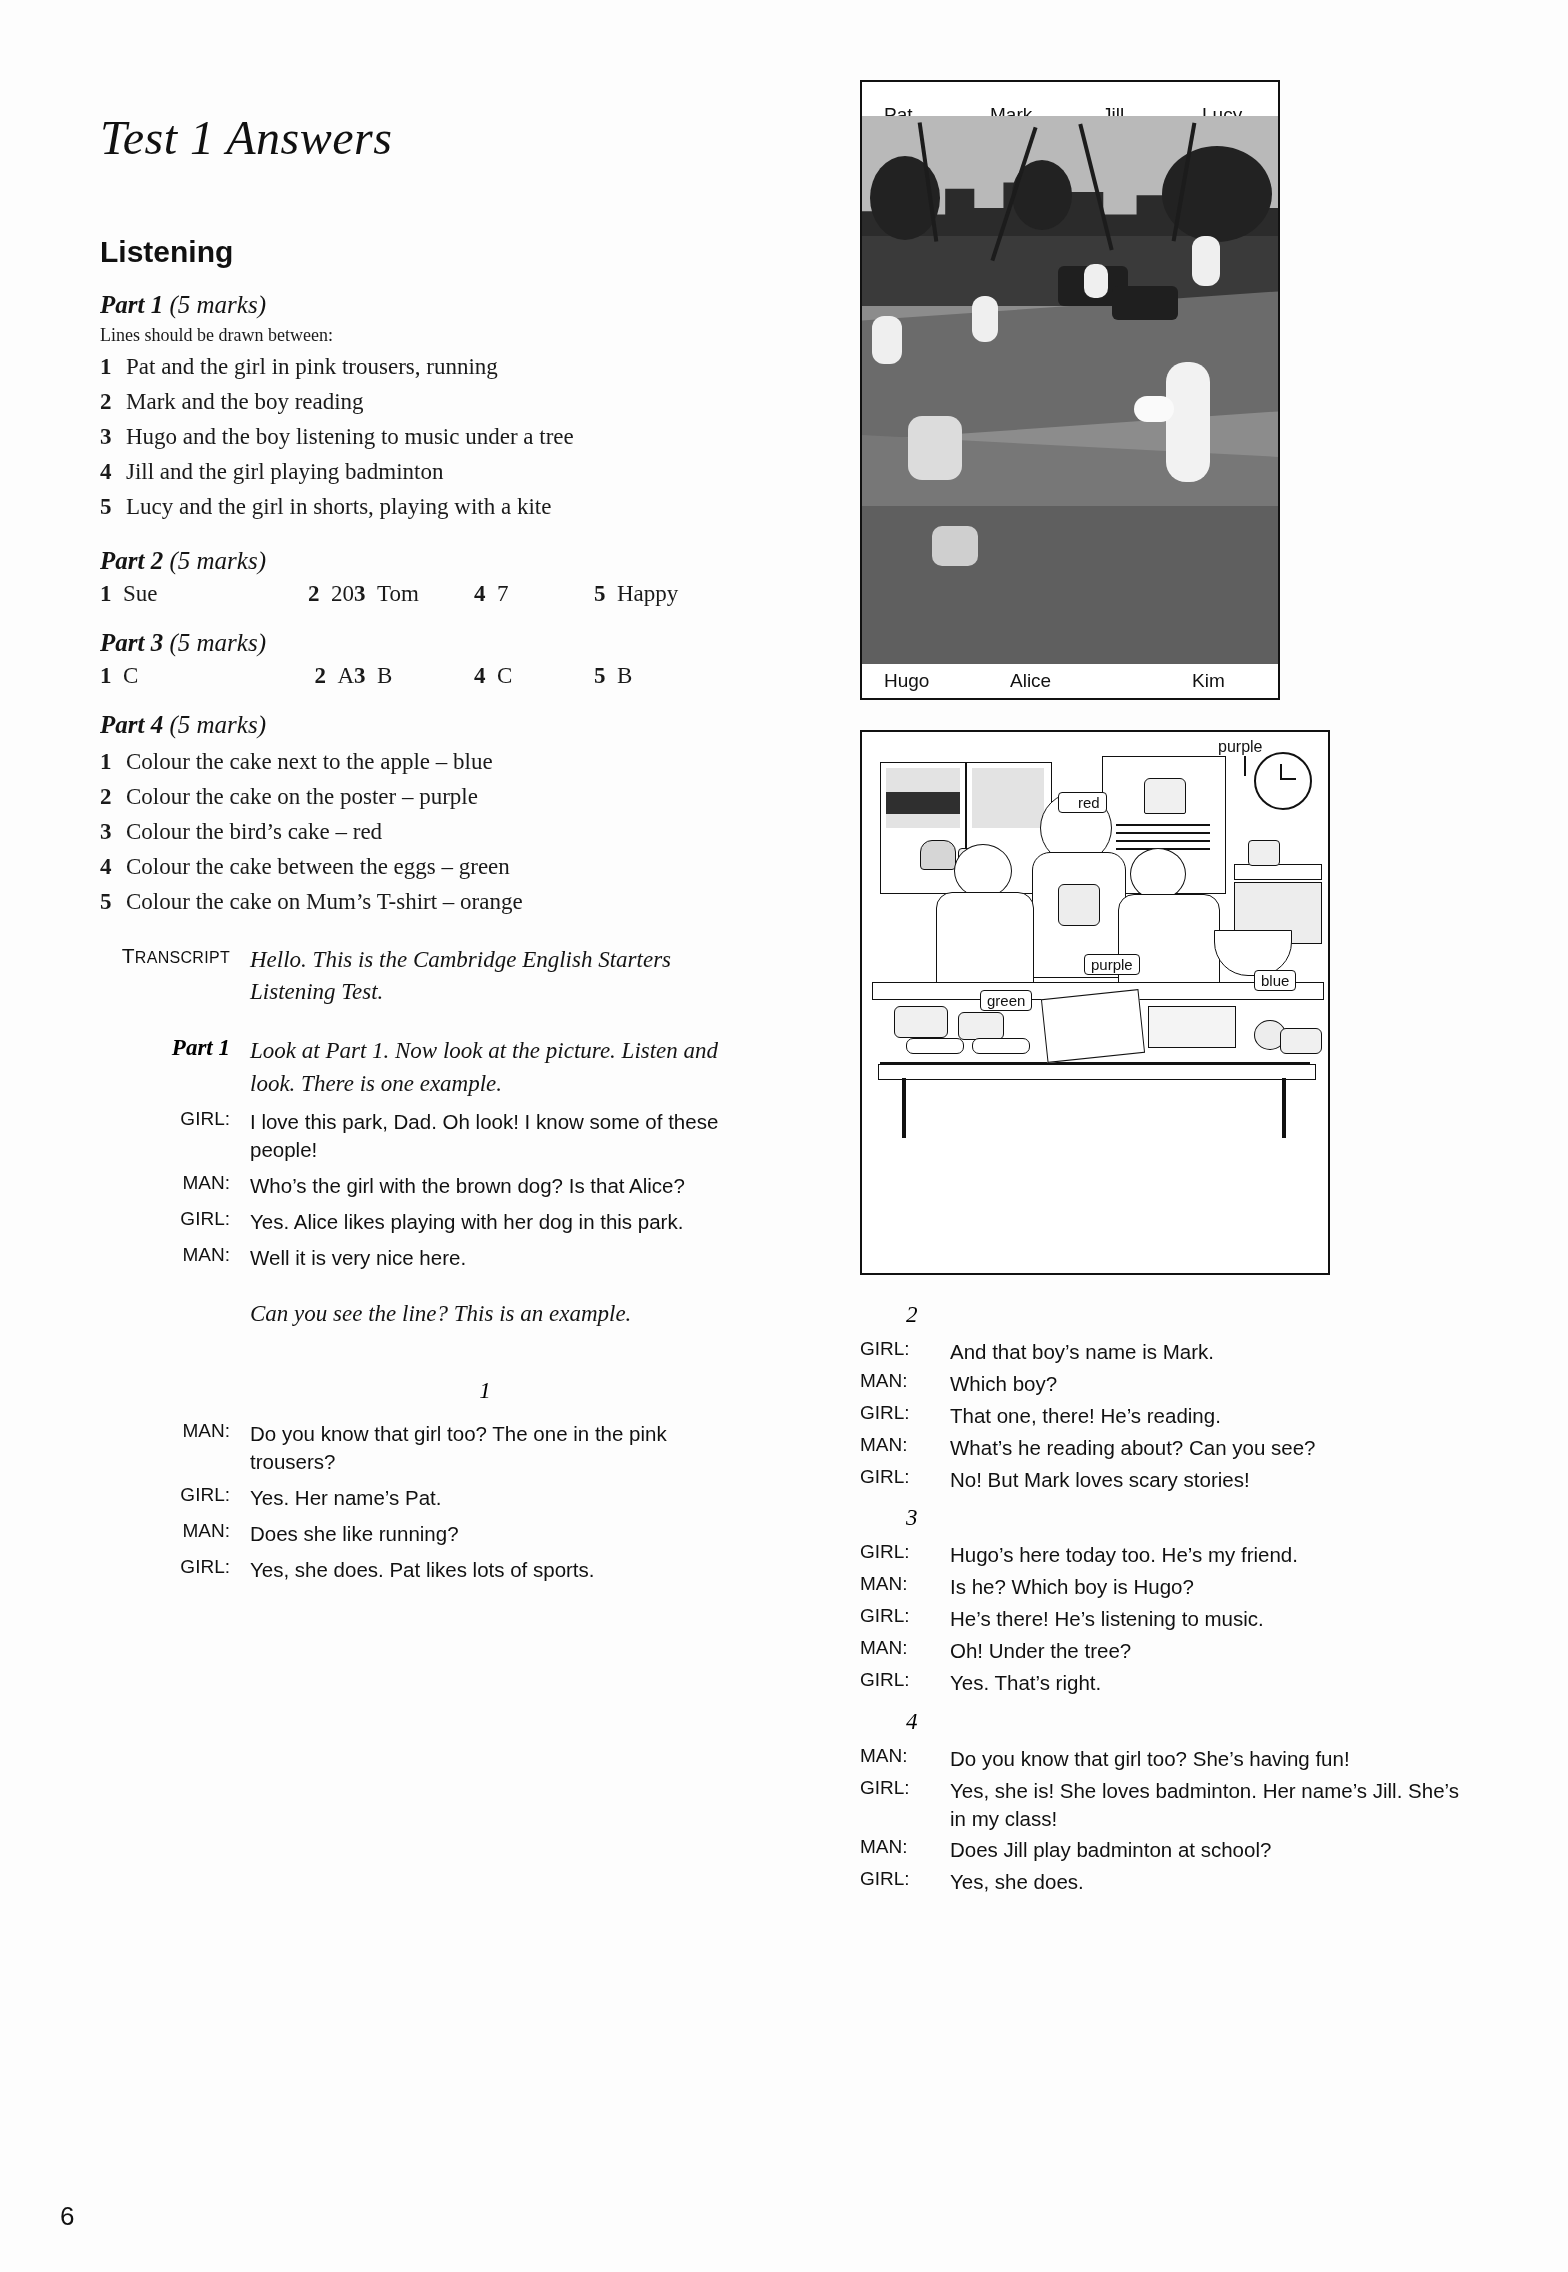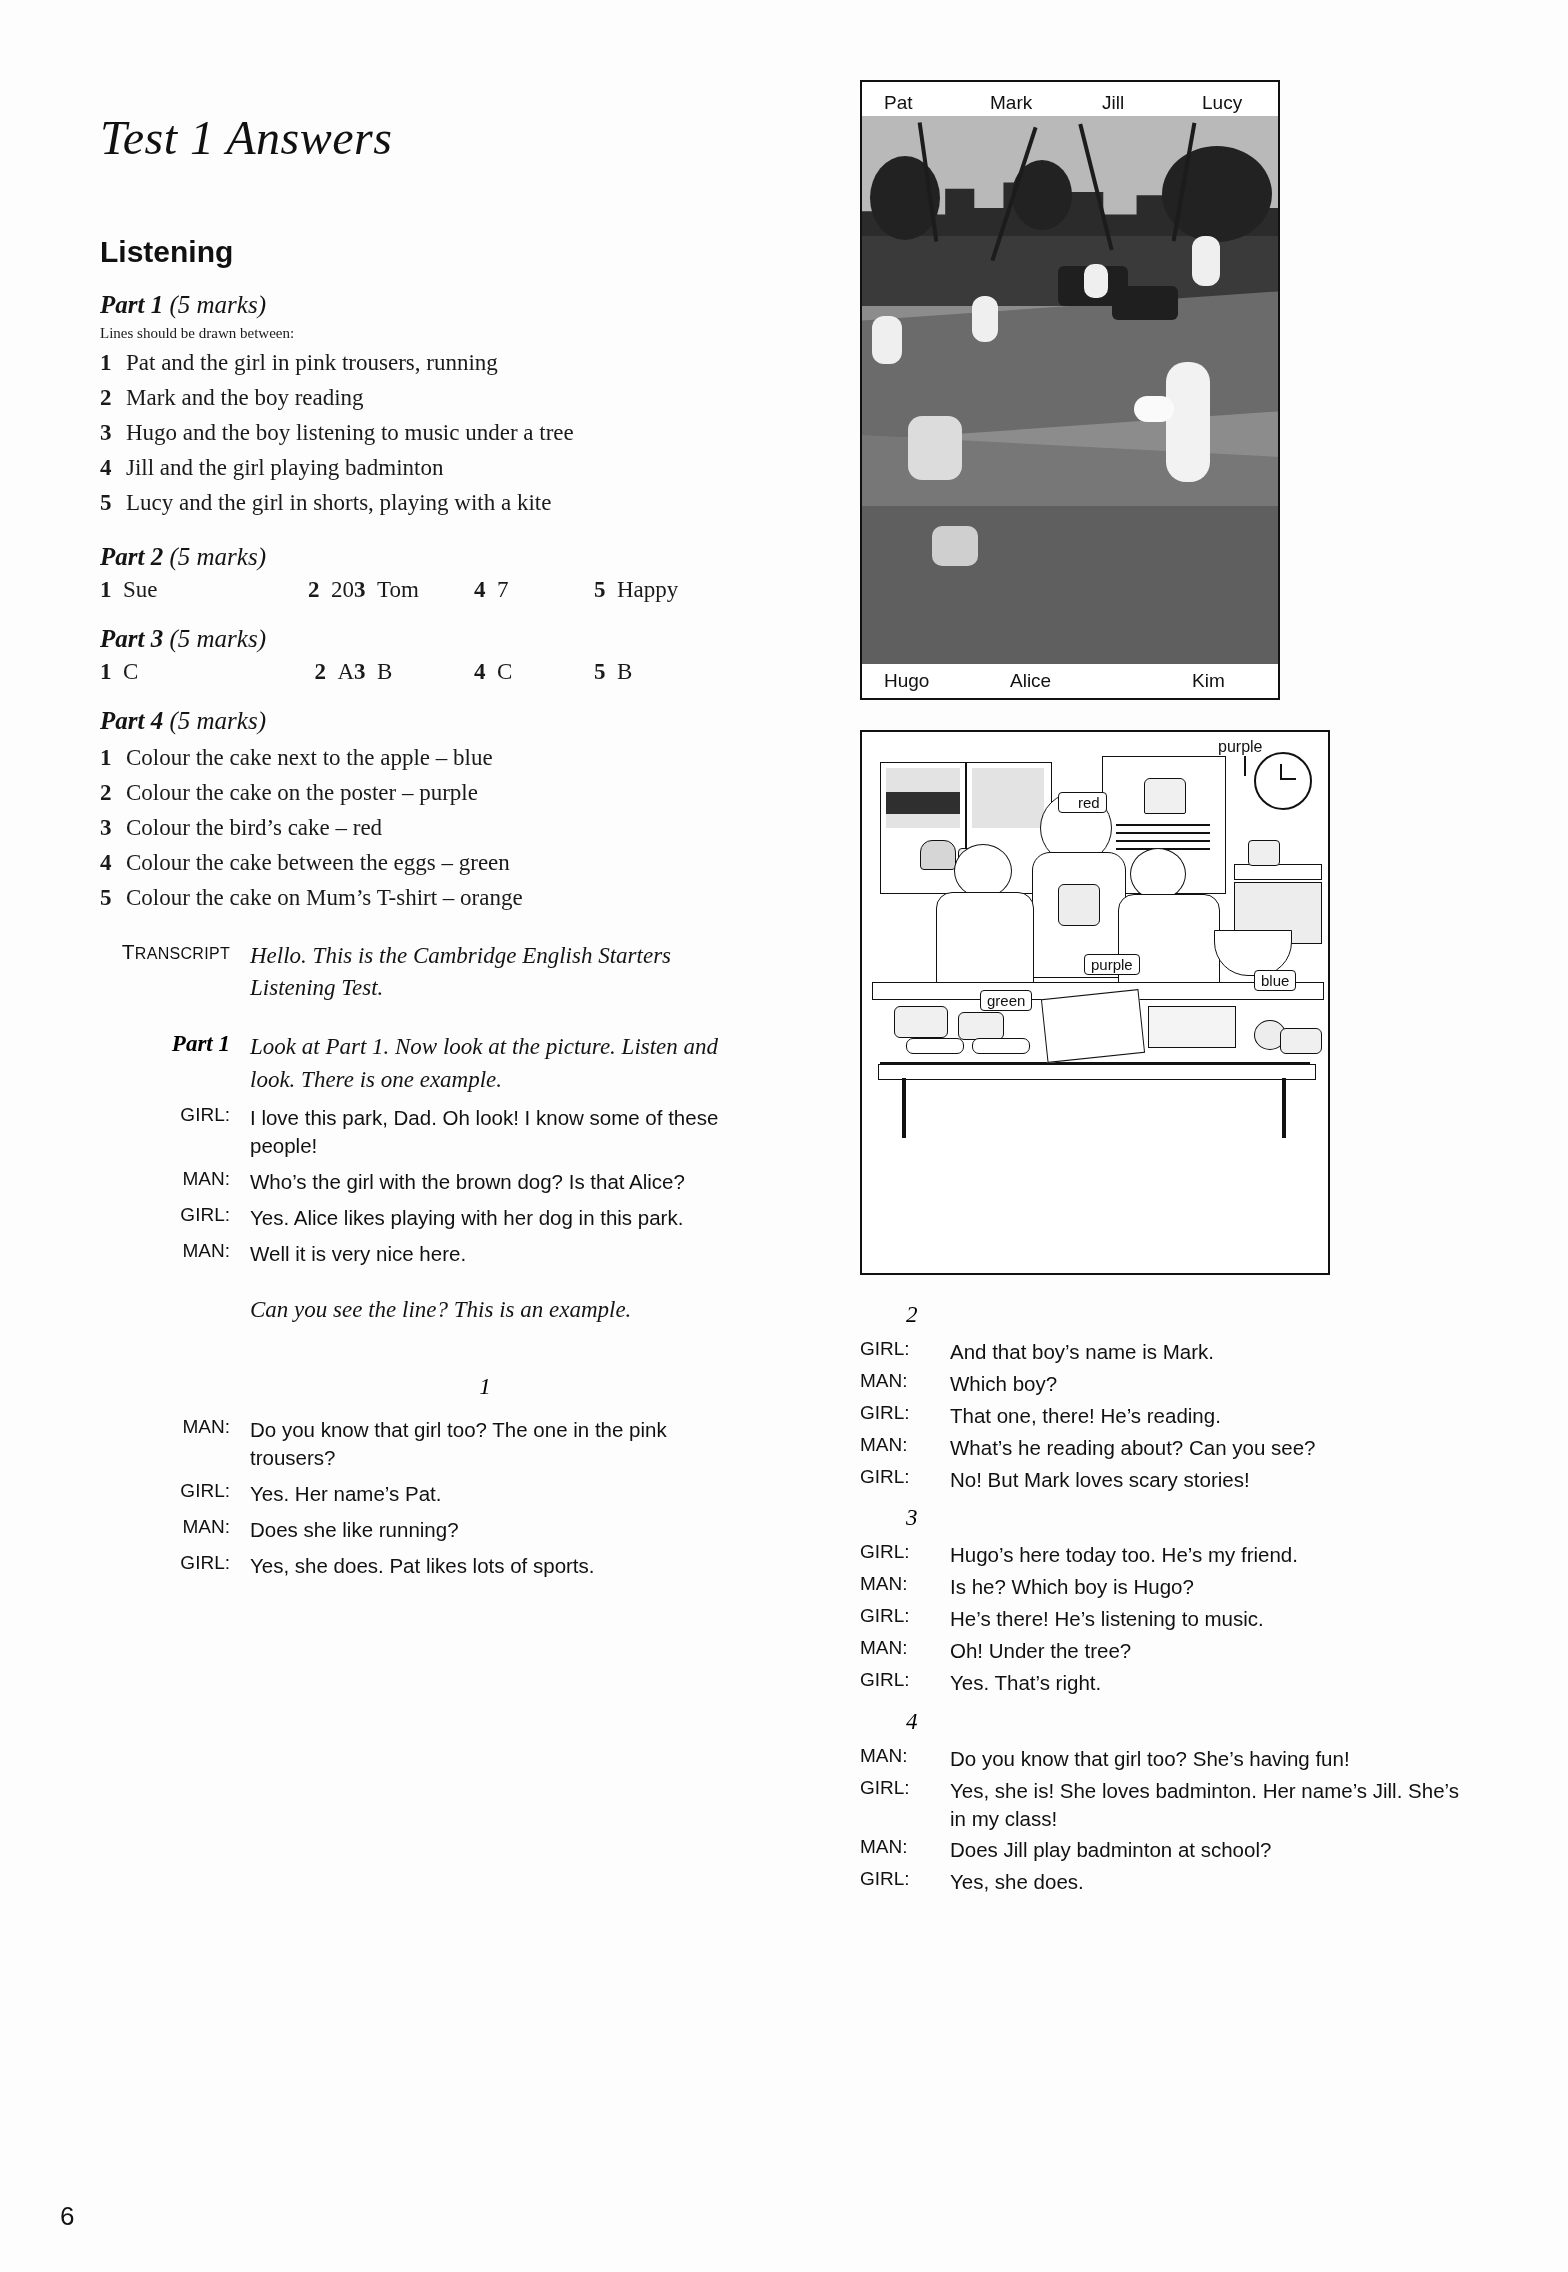--- a/index.html
+++ b/index.html
@@ -17,21 +17,21 @@
   }
   .h-listening{
     font-family:"Liberation Sans",sans-serif;font-weight:bold;font-size:30px;
     color:#111;margin:0 0 16px 0;
   }
   .part-head{
     font-family:"Liberation Serif",serif;font-size:25px;color:#141414;margin:22px 0 6px 0;
   }
   .part-head b{font-weight:700;font-style:italic;}
   .part-head i{font-style:italic;font-weight:400;}
-  .lead{font-size:15px;color:#1a1a1a;margin:0 0 4px 0;}
+  .lead{font-size:18px;color:#1a1a1a;margin:0 0 4px 0;}
   ol.answers{list-style:none;margin:0;padding:0;}
   ol.answers li{
     font-size:23px;color:#1a1a1a;line-height:1.52;display:flex;gap:12px;
   }
   ol.answers li .num{font-weight:700;min-width:14px;}
   .inline-row{font-size:23px;color:#1a1a1a;display:flex;gap:0;margin-top:2px;}
   .inline-row span.n{font-weight:700;}
   .inline-row .cell{display:inline-block;}
   .cell-w1{width:118px;}
   .cell-w2{width:136px;text-align:right;}
@@ -270,21 +270,21 @@
         <div class="tr-left"><span class="speaker">G</span><span class="speaker sc">IRL:</span></div>
         <div class="tr-right speech">Yes, she does. Pat likes lots of sports.</div>
       </div>
 
     </div>
   </div>
 
   <div class="col-right">
 
     <div class="fig fig1">
-      <div class="namebar" style="top:4px;border-bottom:0;">
+      <div class="namebar" style="top:16px;border-bottom:0;">
         <span style="left:22px;">Pat</span>
         <span style="left:128px;">Mark</span>
         <span style="left:240px;">Jill</span>
         <span style="left:340px;">Lucy</span>
       </div>
 
       <div class="park">
         <div class="sky"></div>
         <div class="skyline"></div>
         <div class="ground"></div>

